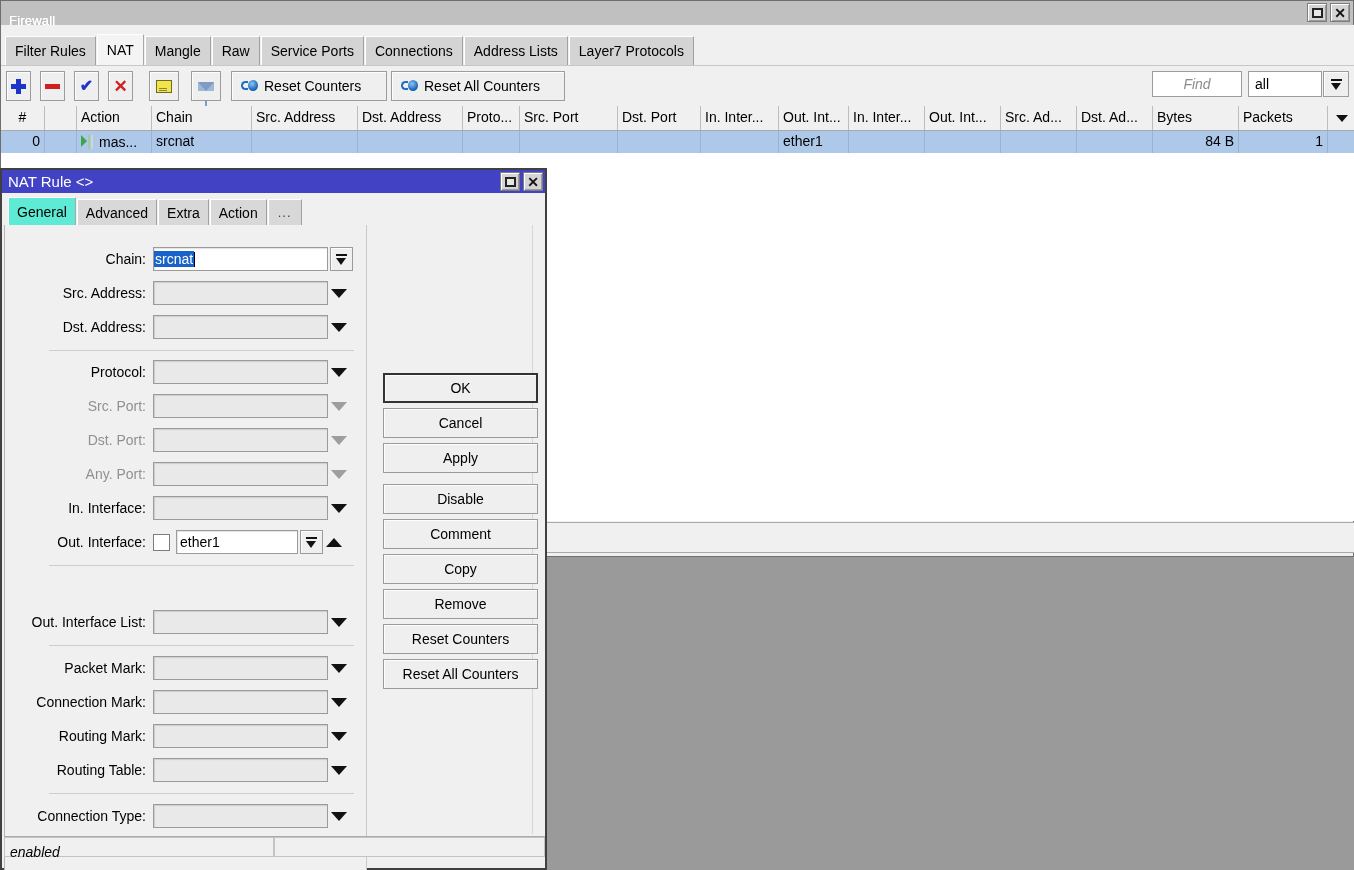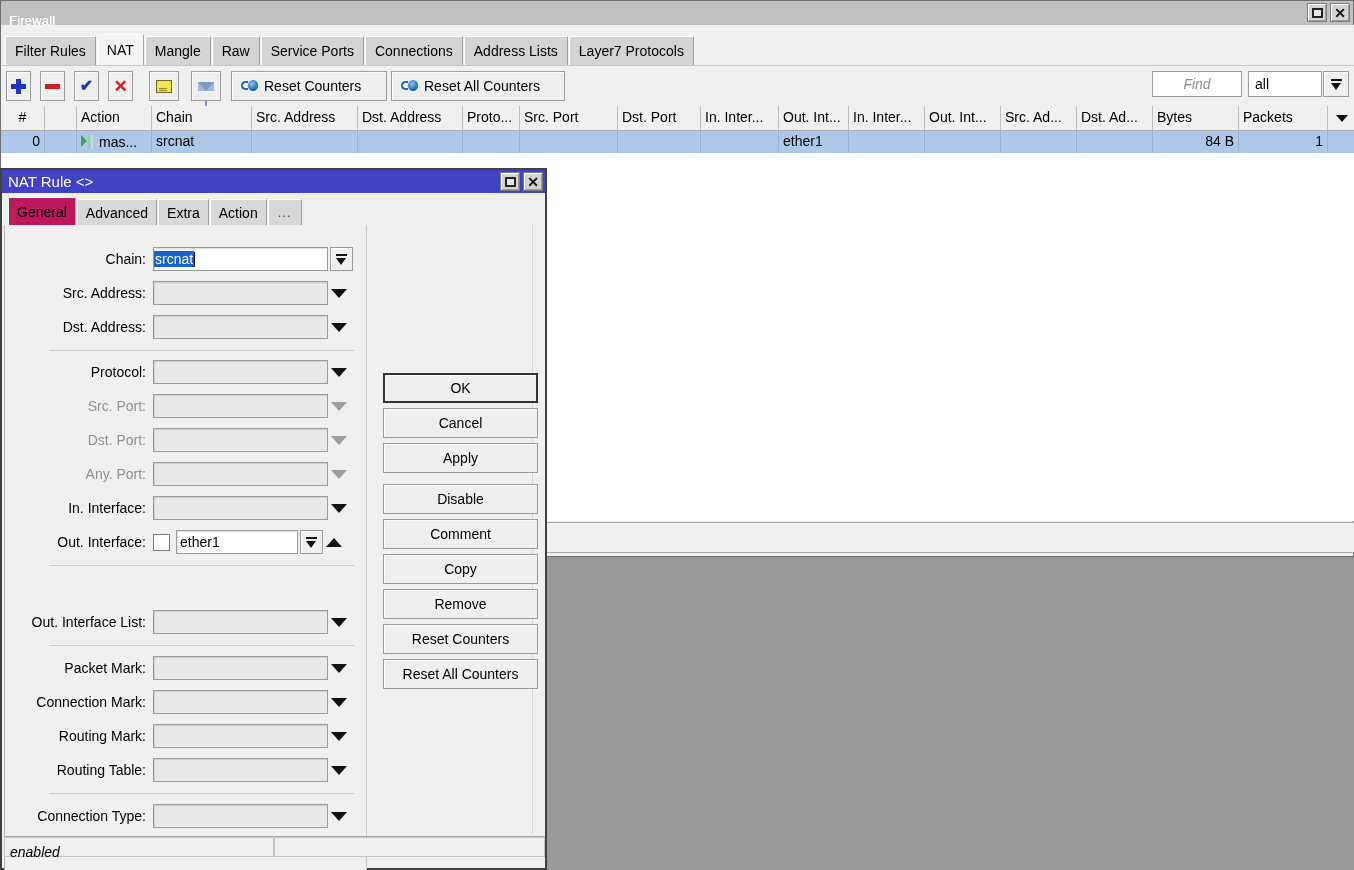--- a/index.html
+++ b/index.html
@@ -184,21 +184,21 @@
   #nat-titlebar {
     position: absolute; left: 0; top: 0; right: 0; height: 23px;
     background: #4242c4; display: flex; align-items: center;
   }
   #nat-title { color: #fff; font-size: 15px; padding-left: 6px; }
   #nat-titlebar .win-btns { right: 2px; top: 2px; }
   #nat-titlebar .win-btn { background:#d4d4d4; }
 
   #nat-tabs { position: absolute; left: 6px; top: 27px; display: flex; align-items: flex-end; }
   #nat-tabs .tab { font-size: 14px; height: 26px; line-height: 26px; padding: 0 8px; background:#d8d8d8; }
-  #nat-tabs .tab.active { background:#be185d; height: 28px; line-height: 28px; }
+  #nat-tabs .tab.active { background:#5eead4; height: 28px; line-height: 28px; }
   #nat-tabs .tab.dots { padding: 0 9px; color:#444; font-size: 13px; letter-spacing: 1px; }
 
   
   #nat-form {
     position: absolute; left: 2px; top: 55px; width: 363px; height: 778px;
     background: #f0f0f0;
     border-left: 1px solid #b5b5b5; border-right: 1px solid #c8c8c8;
     box-sizing: border-box;
   }
   .frow { position: absolute; left: 0; width: 363px; height: 24px; display: flex; align-items: center; }

